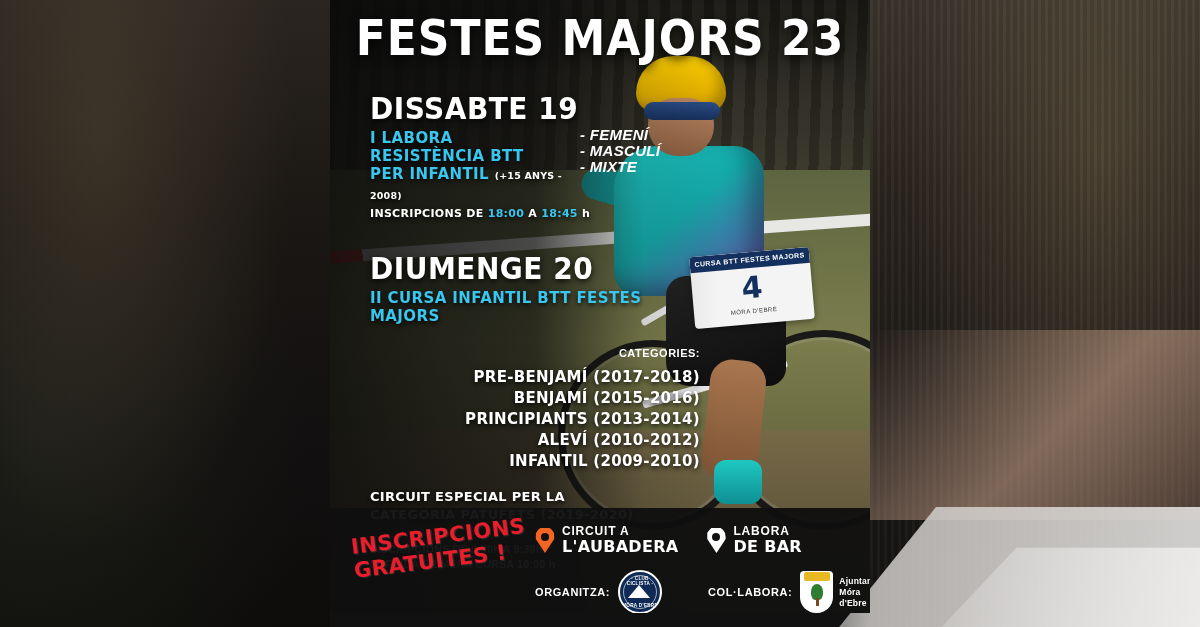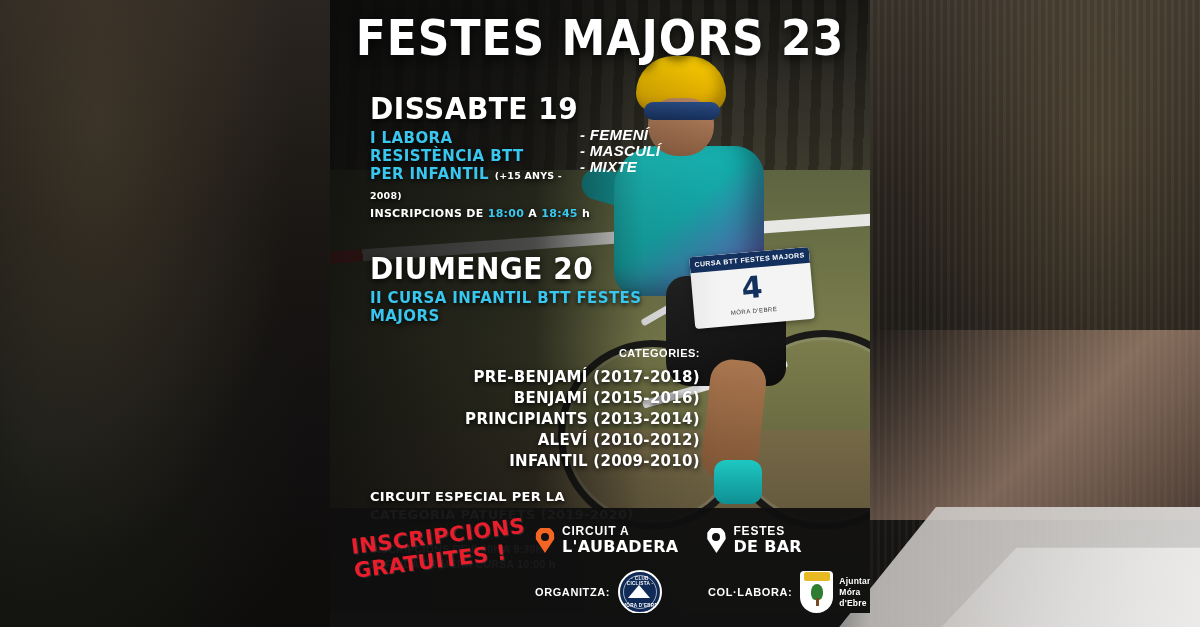--- a/index.html
+++ b/index.html
@@ -410,21 +410,21 @@
             <div class="p-small">CIRCUIT A</div>
             <div class="p-big">L'AUBADERA</div>
           </div>
         </div>
         <div class="place">
           <div class="pin">
             <div class="pin-body" style="background:#ffffff"></div>
             <div class="pin-hole"></div>
           </div>
           <div class="place-text">
-            <div class="p-small">FESTES</div>
+            <div class="p-small">LABORA</div>
             <div class="p-big">DE BAR</div>
           </div>
         </div>
       </div>
 
       <div class="orgs">
         <div class="org">
           <div class="org-label">ORGANITZA:</div>
           <div class="club-logo">
             <div class="ring"></div>

